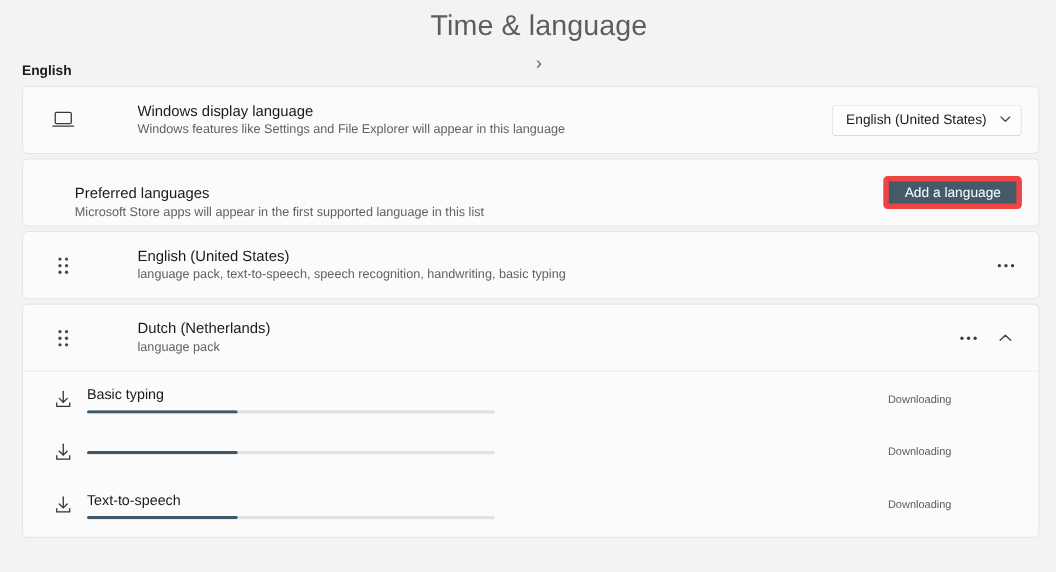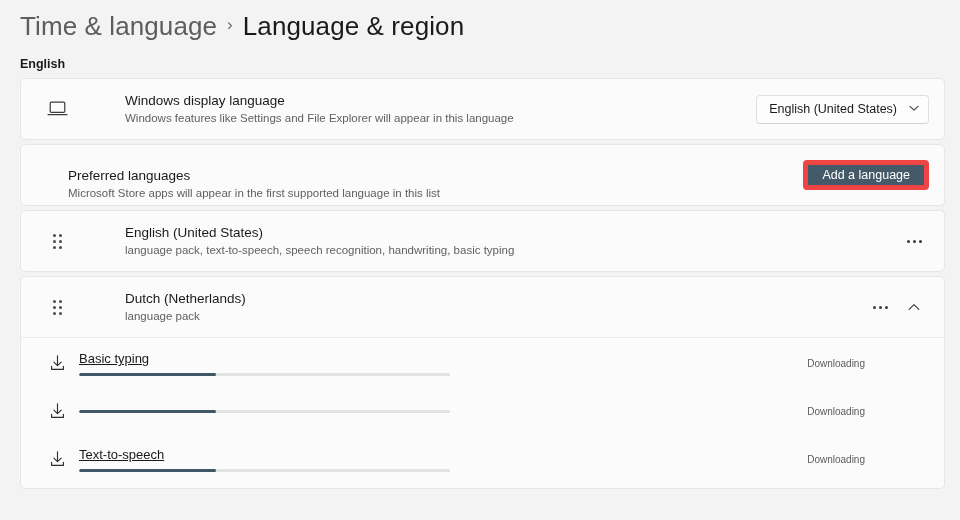--- a/index.html
+++ b/index.html
@@ -17,20 +17,21 @@
     -webkit-font-smoothing: antialiased;
   }
 
   
   .breadcrumb {
     display: flex;
     align-items: center;
     gap: 9px;
     padding: 8px 0 0 20px;
     height: 44px;
+    flex-direction: column;
   }
   .crumb-parent {
     font-size: 26px;
     color: #5d5d5d;
     font-weight: 400;
     letter-spacing: .1px;
   }
   .crumb-sep {
     font-size: 17px;
     color: #6a6a6a;
@@ -199,21 +200,20 @@
     align-items: center;
     justify-content: center;
     color: #2f2f2f;
   }
   .sub-main { flex: 1 1 auto; padding-right: 20px; max-width: 420px; }
   .sub-title {
     font-size: 13px;
     color: #1a1a1a;
     line-height: 18px;
     margin-bottom: 5px;
-    text-decoration: underline;
   }
   .progress {
     position: relative;
     height: 3px;
     width: 371px;
     background: #e2e2e2;
     border-radius: 2px;
     overflow: hidden;
   }
   .progress > span {

